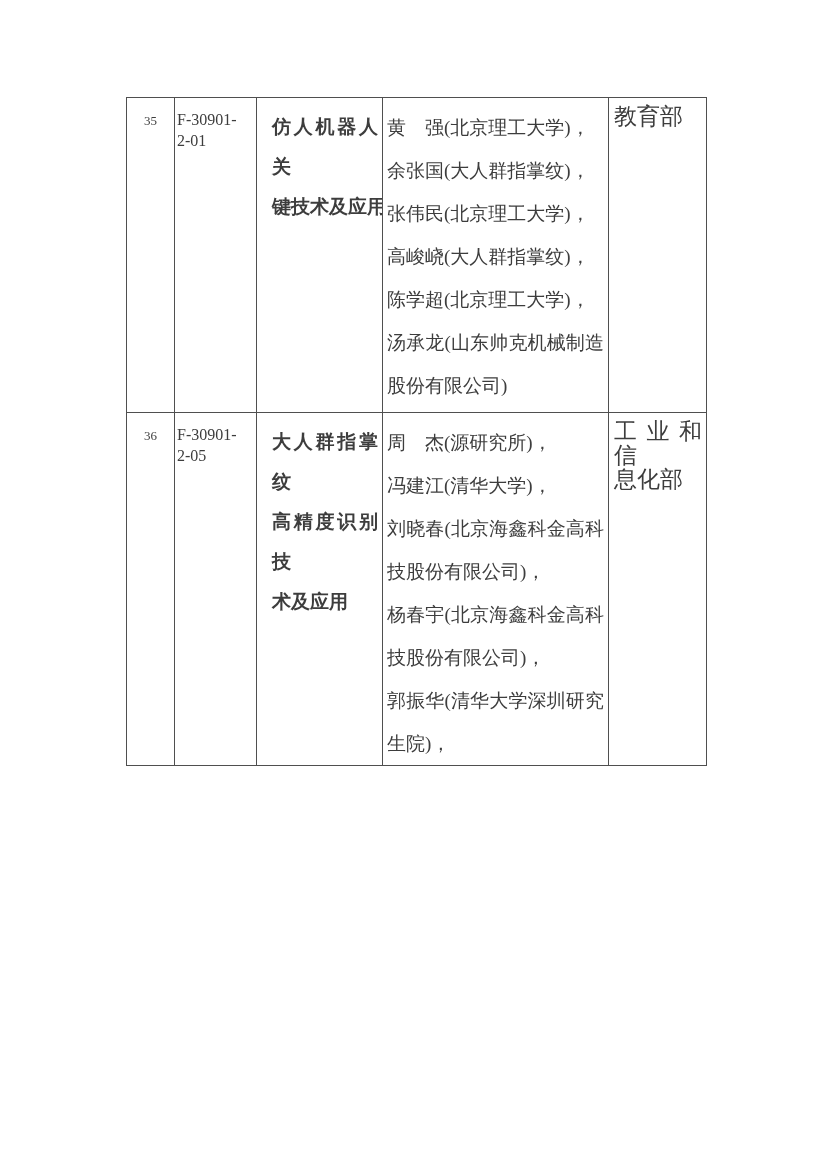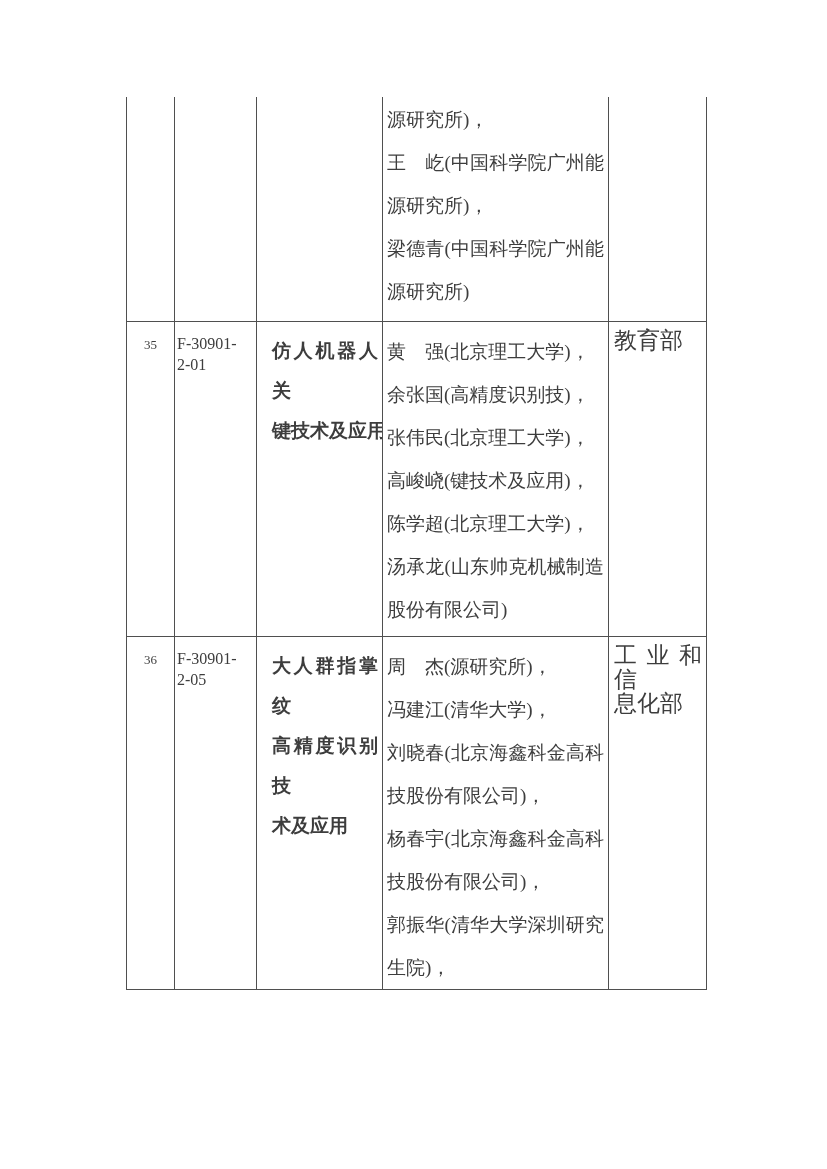--- a/index.html
+++ b/index.html
@@ -86,51 +86,38 @@
   <table class="award-table">
     <colgroup>
       <col style="width:48px">
       <col style="width:82px">
       <col style="width:126px">
       <col style="width:226px">
       <col style="width:98px">
     </colgroup>
 
     <tbody>
-        <tr class="row-cont">
-      <td class="c-index"></td>
-      <td class="c-code"></td>
-      <td class="c-title"></td>
-      <td class="c-people">
-        <div class="ln">源研究所)，</div>
-        <div class="ln st">王　屹(中国科学院广州能</div>
-        <div class="ln">源研究所)，</div>
-        <div class="ln st">梁德青(中国科学院广州能</div>
-        <div class="ln">源研究所)</div>
-      </td>
-      <td class="c-dept"></td>
-    </tr>
 
     <tr class="row-35">
       <td class="c-index">
         <div class="ln">35</div>
       </td>
       <td class="c-code">
         <div class="ln">F-30901-</div>
         <div class="ln">2-01</div>
       </td>
       <td class="c-title">
         <div class="ln st">仿人机器人关</div>
         <div class="ln">键技术及应用</div>
       </td>
       <td class="c-people">
         <div class="ln">黄　强(北京理工大学)，</div>
-        <div class="ln">余张国(高精度识别技)，</div>
+        <div class="ln">余张国(大人群指掌纹)，</div>
         <div class="ln">张伟民(北京理工大学)，</div>
-        <div class="ln">高峻峣(键技术及应用)，</div>
+        <div class="ln">高峻峣(大人群指掌纹)，</div>
         <div class="ln">陈学超(北京理工大学)，</div>
         <div class="ln st">汤承龙(山东帅克机械制造</div>
         <div class="ln">股份有限公司)</div>
       </td>
       <td class="c-dept">
         <div class="ln">教育部</div>
       </td>
     </tr>
 
     <tr class="row-36">

